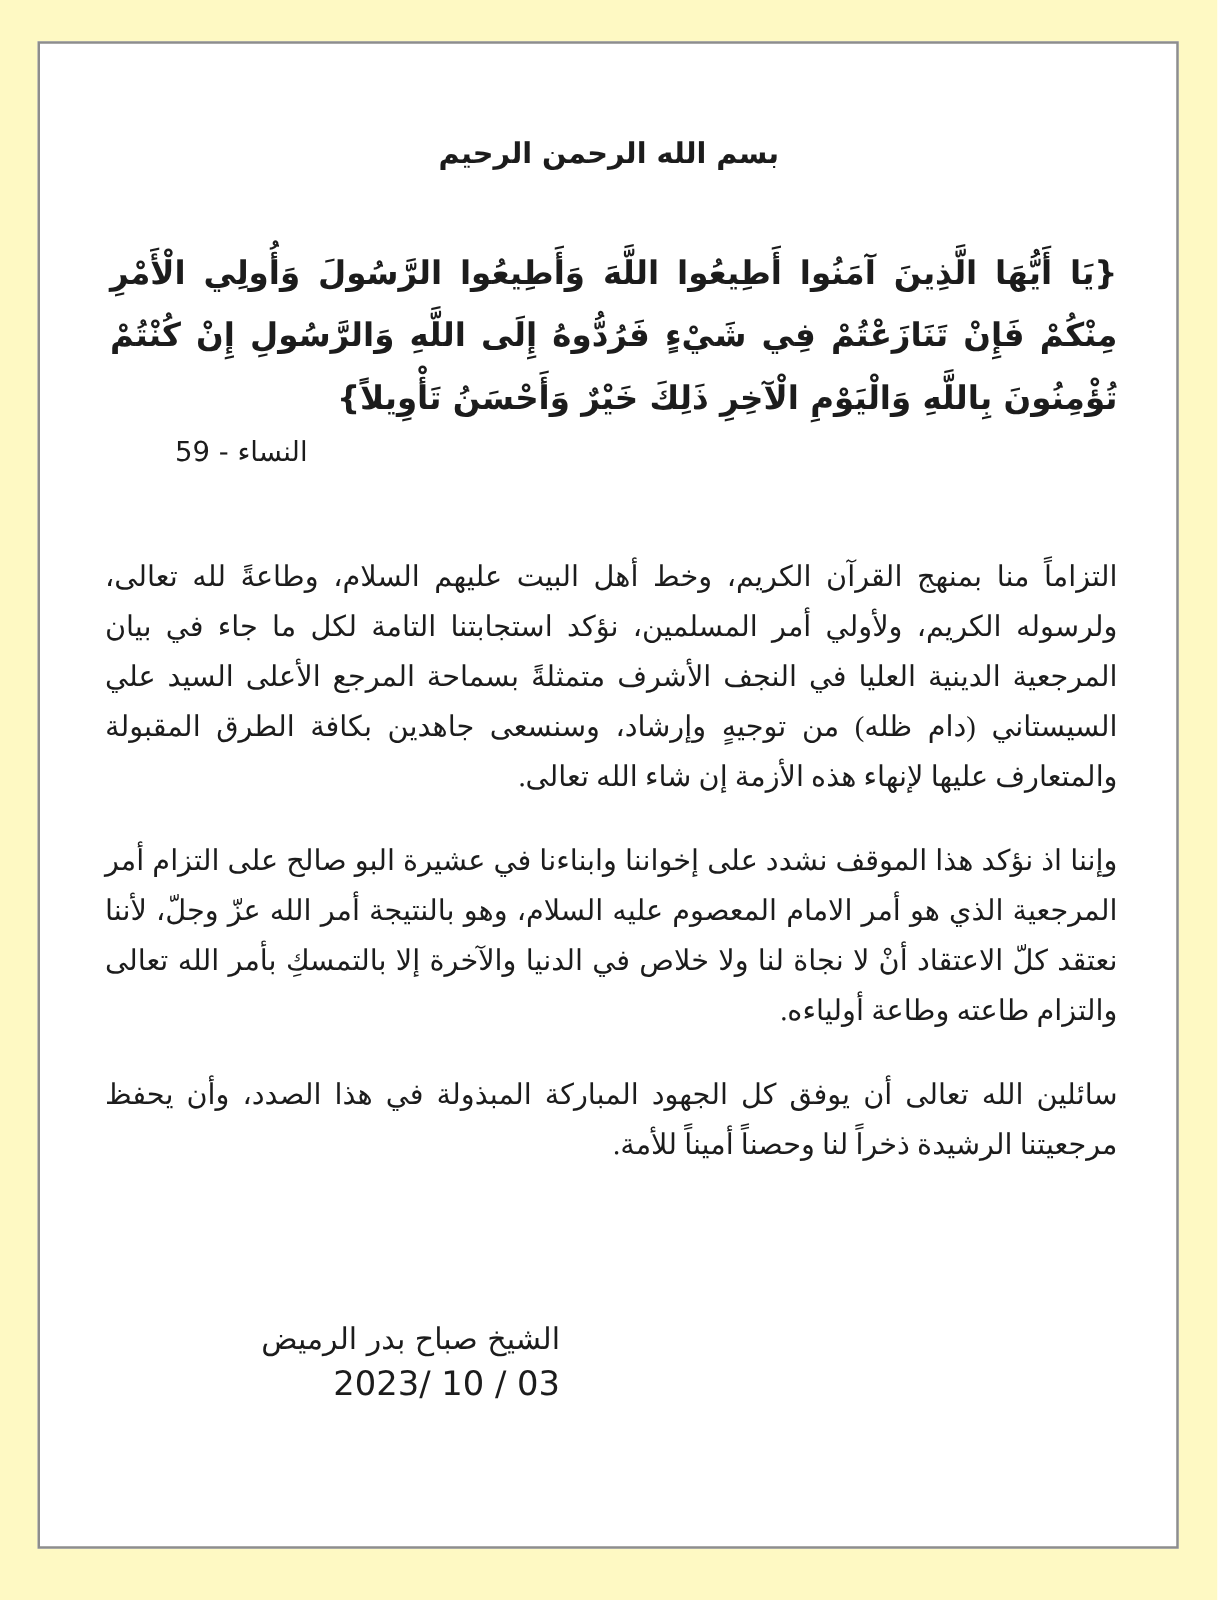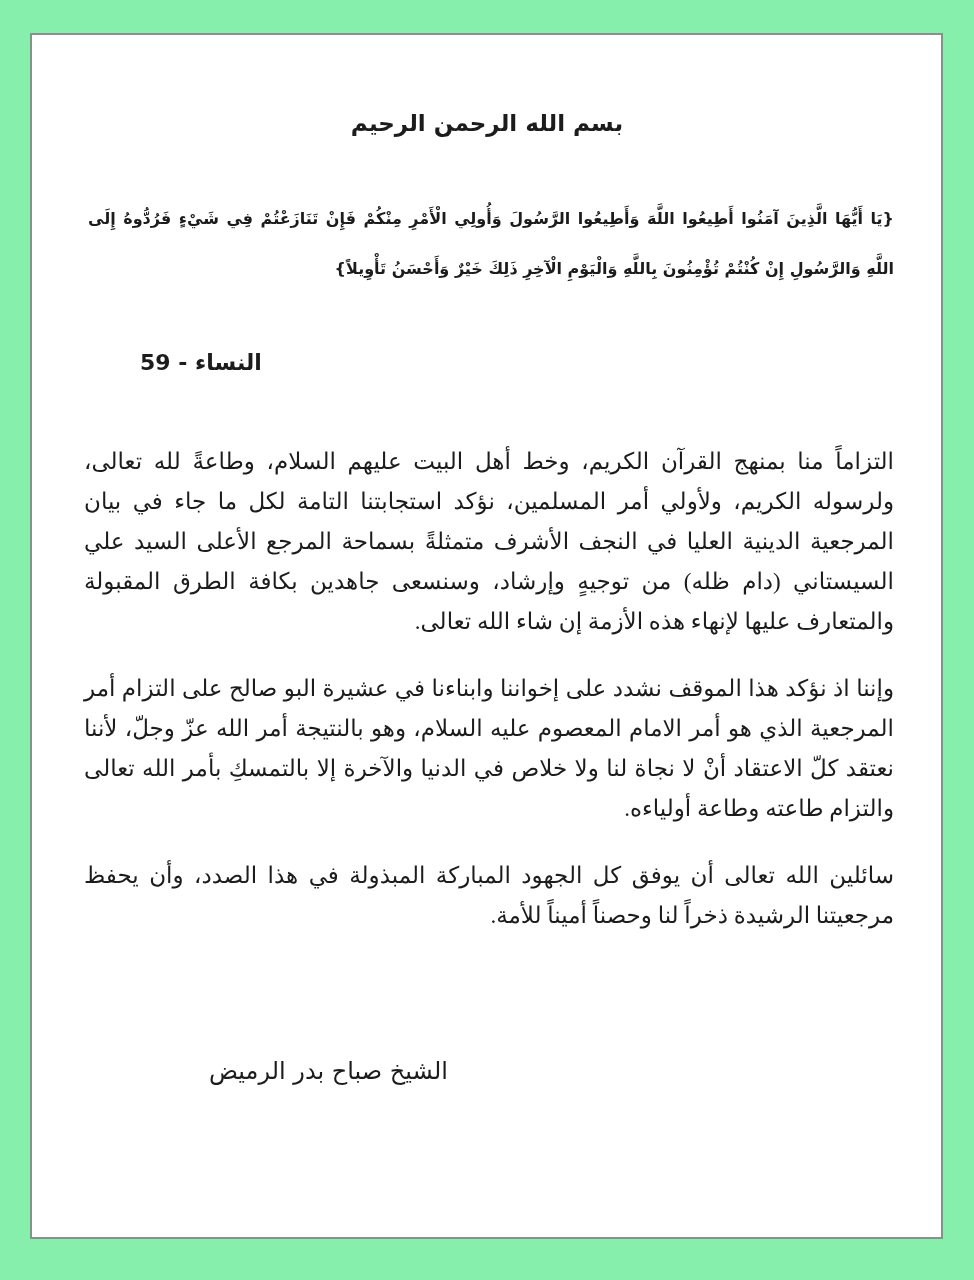--- a/index.html
+++ b/index.html
@@ -4,21 +4,21 @@
 <style>
   html, body {
     margin: 0;
     padding: 0;
     background: #ffffff;
   }
   .page {
     position: relative;
     width: 974px;
     height: 1280px;
-    background: #86efac;
+    background: #fef9c3;
     font-family: "DejaVu Sans", sans-serif;
     color: #1c1c1c;
     overflow: hidden;
   }
   .frame {
     position: absolute;
     left: 30px;
     top: 33px;
     width: 913px;
     height: 1206px;
@@ -37,31 +37,31 @@
     font-weight: 700;
     letter-spacing: 0.5px;
   }
   .verse {
     position: absolute;
     top: 194px;
     right: 80px;
     left: 88px;
     direction: rtl;
     text-align: justify;
-    font-size: 16px;
+    font-size: 26px;
     font-weight: 700;
     line-height: 50px;
   }
   .verse-ref {
     position: absolute;
     top: 350px;
     left: 140px;
     direction: rtl;
     font-size: 22px;
-    font-weight: 700;
+    font-weight: 400;
   }
   .body-text {
     position: absolute;
     top: 442px;
     right: 80px;
     left: 84px;
     direction: rtl;
     text-align: justify;
     font-size: 23px;
     line-height: 40px;
@@ -101,14 +101,15 @@
   <div class="verse-ref">النساء - 59</div>
 
   <div class="body-text">
     <p>التزاماً منا بمنهج القرآن الكريم، وخط أهل البيت عليهم السلام، وطاعةً لله تعالى، ولرسوله الكريم، ولأولي أمر المسلمين، نؤكد استجابتنا التامة لكل ما جاء في بيان المرجعية الدينية العليا في النجف الأشرف متمثلةً بسماحة المرجع الأعلى السيد علي السيستاني (دام ظله) من توجيهٍ وإرشاد، وسنسعى جاهدين بكافة الطرق المقبولة والمتعارف عليها لإنهاء هذه الأزمة إن شاء الله تعالى.</p>
     <p>وإننا اذ نؤكد هذا الموقف نشدد على إخواننا وابناءنا في عشيرة البو صالح على التزام أمر المرجعية الذي هو أمر الامام المعصوم عليه السلام، وهو بالنتيجة أمر الله عزّ وجلّ، لأننا نعتقد كلّ الاعتقاد أنْ لا نجاة لنا ولا خلاص في الدنيا والآخرة إلا بالتمسكِ بأمر الله تعالى والتزام طاعته وطاعة أولياءه.</p>
     <p>سائلين الله تعالى أن يوفق كل الجهود المباركة المبذولة في هذا الصدد، وأن يحفظ مرجعيتنا الرشيدة ذخراً لنا وحصناً أميناً للأمة.</p>
   </div>
 
   <div class="signature">
     <div class="sig-name">الشيخ صباح بدر الرميض</div>
+    <div class="sig-date">03 / 10 /2023</div>
   </div>
 </div>
 
 </body></html>

